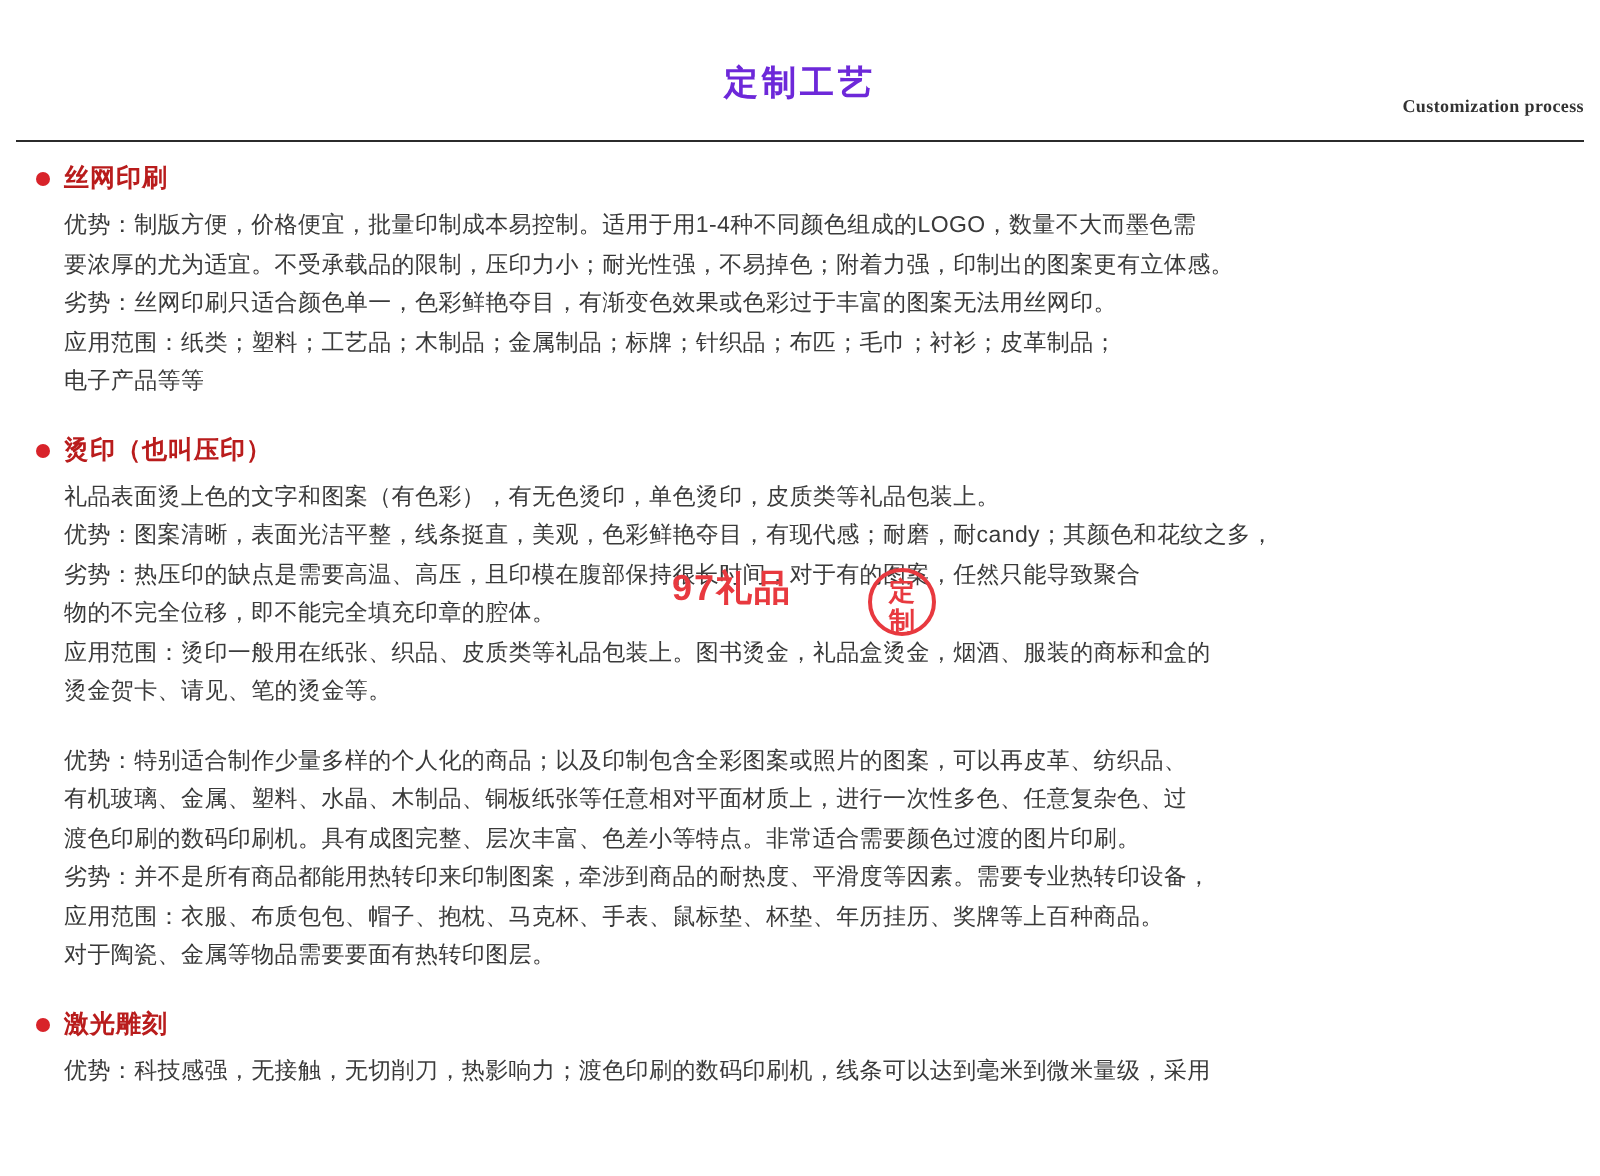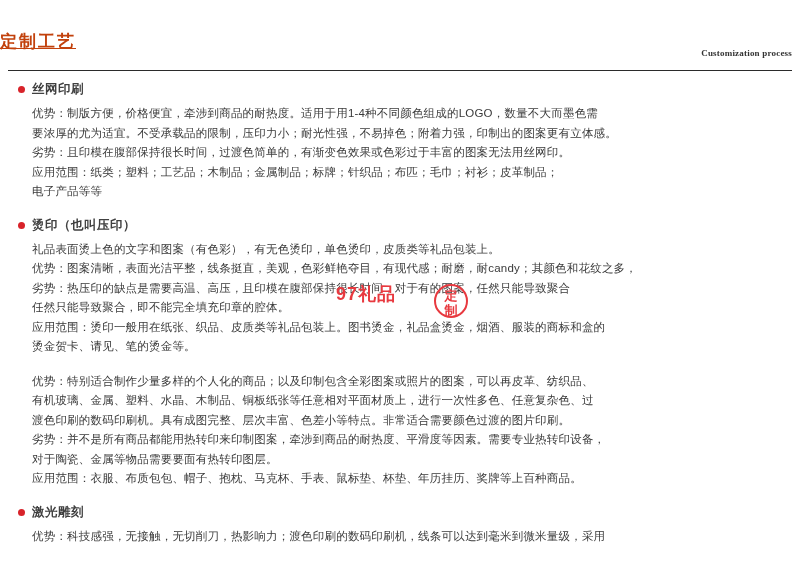--- a/index.html
+++ b/index.html
@@ -17,27 +17,26 @@
   }
   .page {
     width: 800px;
     position: relative;
   }
   .header {
     position: relative;
     height: 62px;
   }
   .header-title {
-    text-align: left;
+    text-align: center;
     font-size: 17px;
     font-weight: bold;
-    color: #c2410c;
+    color: #6d28d9;
     letter-spacing: 2px;
     padding-top: 30px;
-    text-decoration: underline;
   }
   .header-sub {
     position: absolute;
     right: 8px;
     top: 48px;
     font-size: 9px;
     font-weight: bold;
     color: #333;
     letter-spacing: 0.2px;
     font-family: Liberation Serif, serif;
@@ -62,21 +61,21 @@
     width: 7px;
     height: 7px;
     border-radius: 50%;
     background: #d8232a;
     display: inline-block;
     flex: 0 0 auto;
   }
   .section-title .t {
     font-size: 12.5px;
     font-weight: bold;
-    color: #404040;
+    color: #b91c1c;
     letter-spacing: 0.5px;
   }
   .para {
     font-size: 11.5px;
     line-height: 18.5px;
     color: #3a3a3a;
     margin: 0 0 1px 14px;
     letter-spacing: 0.2px;
     text-align: justify;
   }
@@ -123,47 +122,47 @@
   </div>
   <div class="rule"></div>
 
   <div class="content">
 
     <div class="section">
       <div class="section-title">
         <span class="bullet"></span>
         <span class="t">丝网印刷</span>
       </div>
-      <p class="para">优势：制版方便，价格便宜，牵涉到商品的耐热度。适用于用1-4种不同颜色组成的LOGO，数量不大而墨色需</p>
+      <p class="para">优势：制版方便，价格便宜，批量印制成本易控制。适用于用1-4种不同颜色组成的LOGO，数量不大而墨色需</p>
       <p class="para">要浓厚的尤为适宜。不受承载品的限制，压印力小；耐光性强，不易掉色；附着力强，印制出的图案更有立体感。</p>
-      <p class="para">劣势：且印模在腹部保持很长时间，过渡色简单的，有渐变色效果或色彩过于丰富的图案无法用丝网印。</p>
+      <p class="para">劣势：丝网印刷只适合颜色单一，色彩鲜艳夺目，有渐变色效果或色彩过于丰富的图案无法用丝网印。</p>
       <p class="para">应用范围：纸类；塑料；工艺品；木制品；金属制品；标牌；针织品；布匹；毛巾；衬衫；皮革制品；</p>
       <p class="para">电子产品等等</p>
     </div>
 
     <div class="section">
       <div class="section-title">
         <span class="bullet"></span>
         <span class="t">烫印（也叫压印）</span>
       </div>
       <p class="para">礼品表面烫上色的文字和图案（有色彩），有无色烫印，单色烫印，皮质类等礼品包装上。</p>
       <p class="para">优势：图案清晰，表面光洁平整，线条挺直，美观，色彩鲜艳夺目，有现代感；耐磨，耐candy；其颜色和花纹之多，</p>
       <p class="para">劣势：热压印的缺点是需要高温、高压，且印模在腹部保持很长时间，对于有的图案，任然只能导致聚合</p>
-      <p class="para">任然只能导致聚合，即不能完全填充印章的腔体。</p>
+      <p class="para">物的不完全位移，即不能完全填充印章的腔体。</p>
       <p class="para">应用范围：烫印一般用在纸张、织品、皮质类等礼品包装上。图书烫金，礼品盒烫金，烟酒、服装的商标和盒的</p>
       <p class="para">烫金贺卡、请见、笔的烫金等。</p>
     </div>
 
     <div class="section">
       <p class="para">优势：特别适合制作少量多样的个人化的商品；以及印制包含全彩图案或照片的图案，可以再皮革、纺织品、</p>
       <p class="para">有机玻璃、金属、塑料、水晶、木制品、铜板纸张等任意相对平面材质上，进行一次性多色、任意复杂色、过</p>
       <p class="para">渡色印刷的数码印刷机。具有成图完整、层次丰富、色差小等特点。非常适合需要颜色过渡的图片印刷。</p>
       <p class="para">劣势：并不是所有商品都能用热转印来印制图案，牵涉到商品的耐热度、平滑度等因素。需要专业热转印设备，</p>
+      <p class="para">应用范围：衣服、布质包包、帽子、抱枕、马克杯、手表、鼠标垫、杯垫、年历挂历、奖牌等上百种商品。</p>
       <p class="para">对于陶瓷、金属等物品需要要面有热转印图层。</p>
-      <p class="para">应用范围：衣服、布质包包、帽子、抱枕、马克杯、手表、鼠标垫、杯垫、年历挂历、奖牌等上百种商品。</p>
     </div>
 
     <div class="section">
       <div class="section-title">
         <span class="bullet"></span>
         <span class="t">激光雕刻</span>
       </div>
       <p class="para">优势：科技感强，无接触，无切削刀，热影响力；渡色印刷的数码印刷机，线条可以达到毫米到微米量级，采用</p>
 
     </div>

